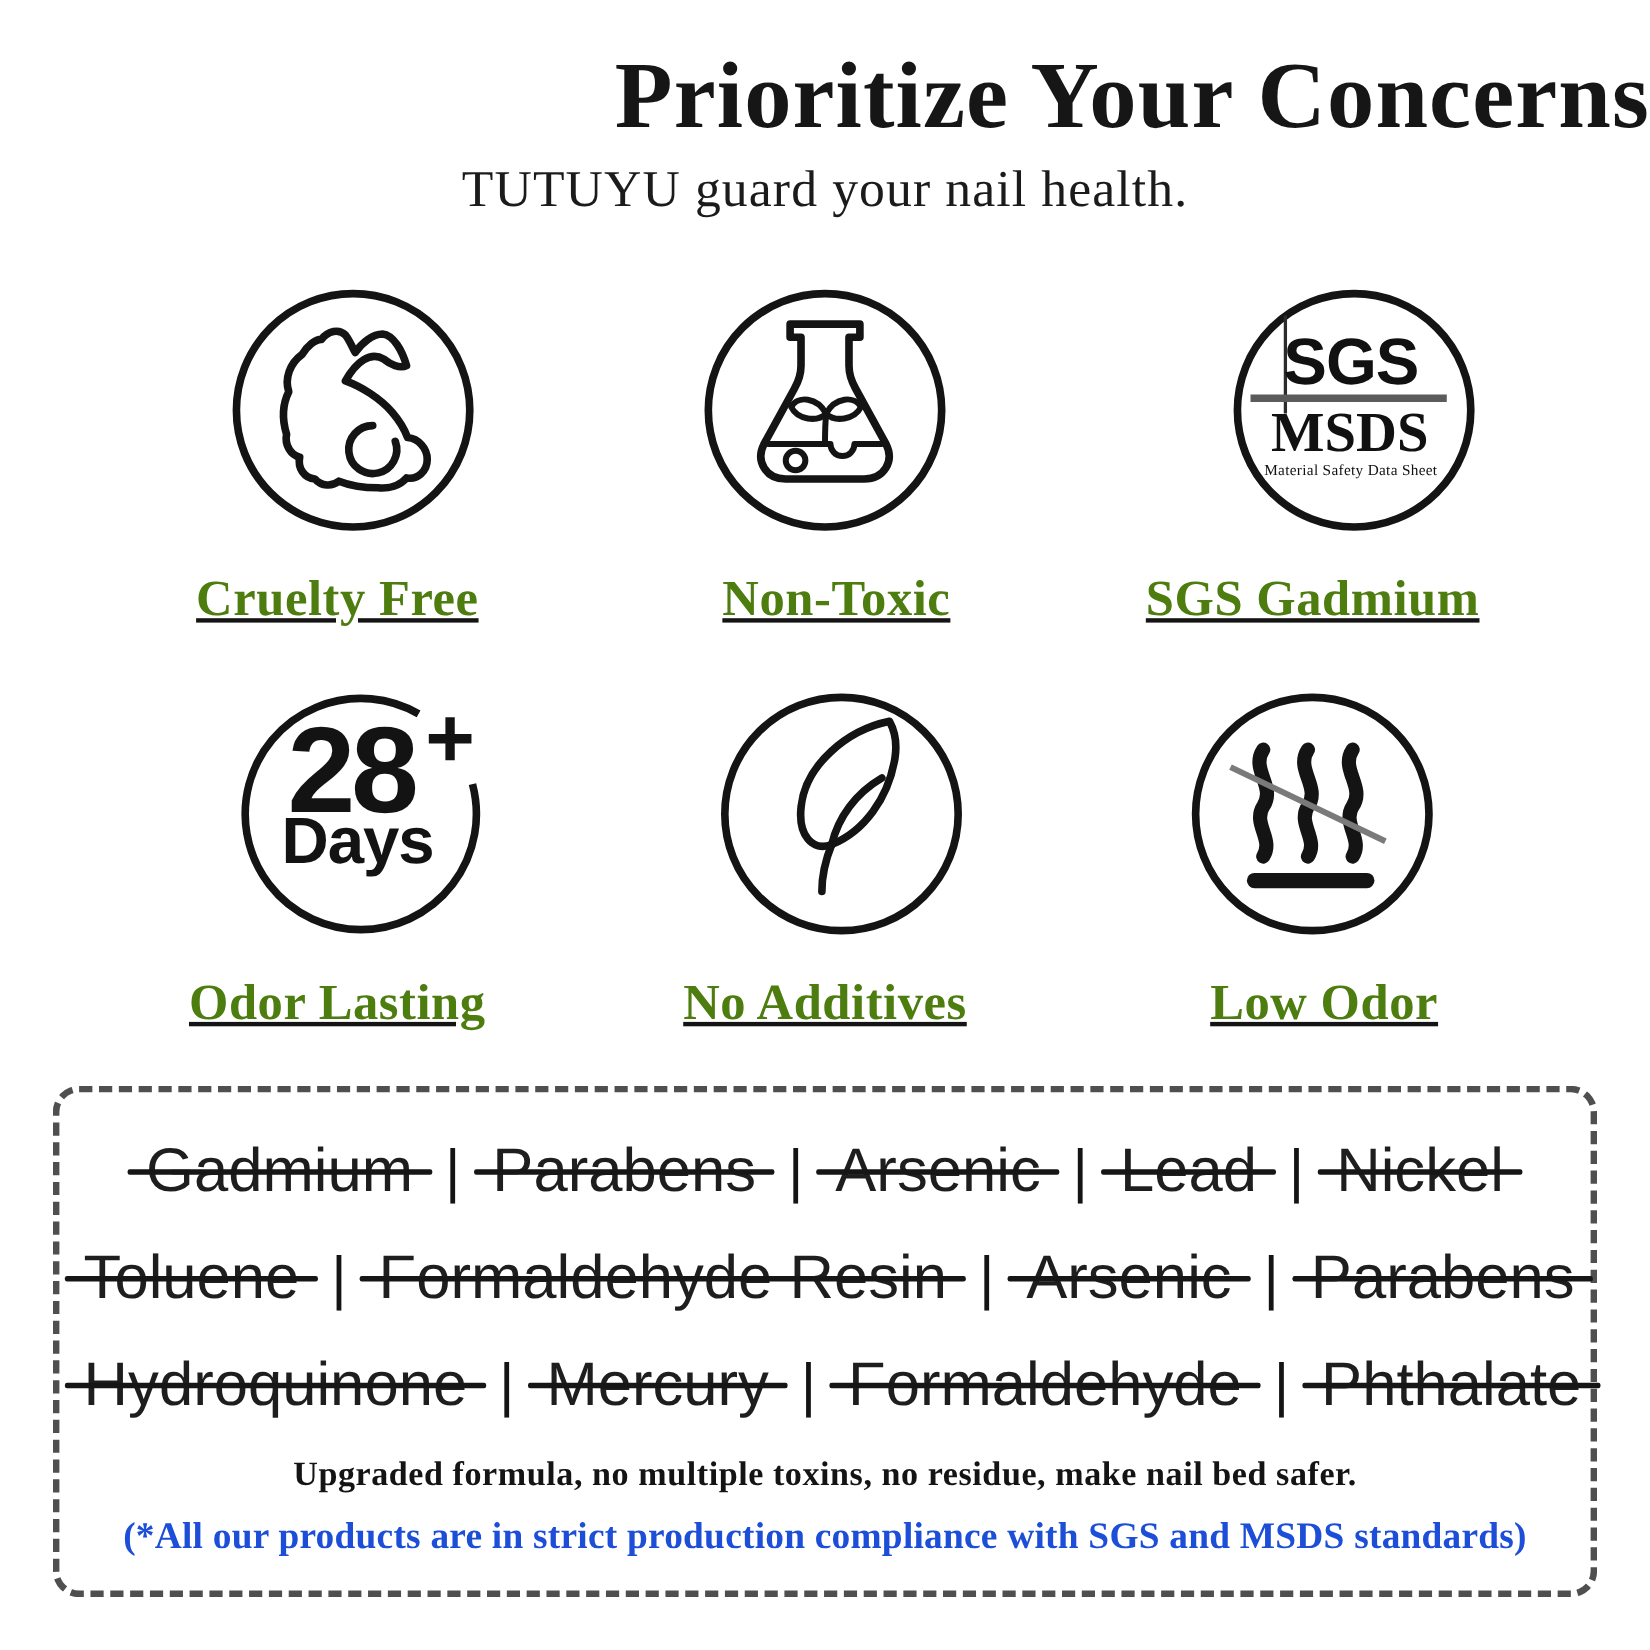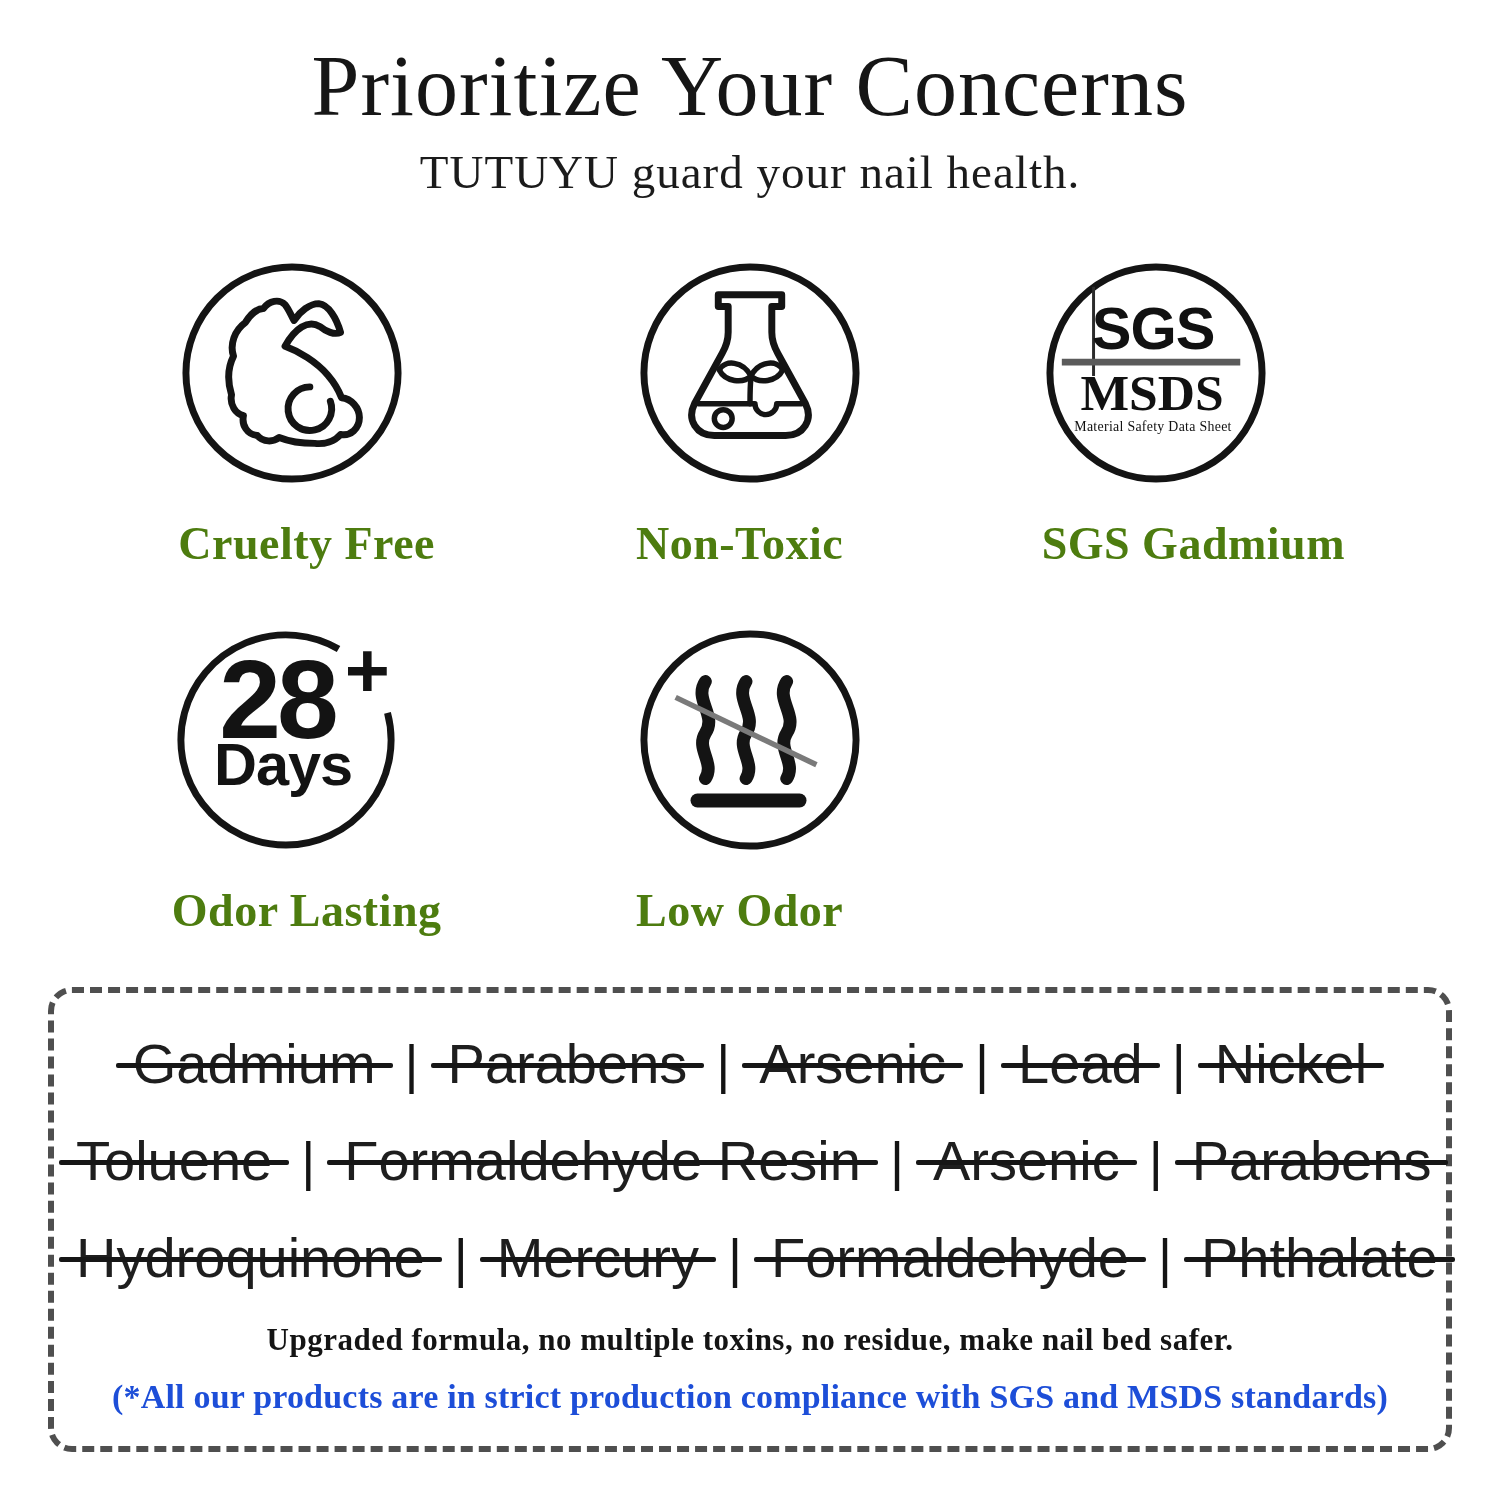--- a/index.html
+++ b/index.html
@@ -3,31 +3,31 @@
 <meta charset="utf-8">
 <style>
   html,body{margin:0;padding:0;}
   body{
     width:1500px;height:1500px;background:#ffffff;color:#141414;
     font-family:"Liberation Serif", serif;overflow:hidden;
   }
   
   .header{text-align:center;padding-top:40px;}
   .title{
-    font-size:86px;font-weight:400;line-height:1.08;letter-spacing:1px;color:#161616;
+    font-size:86px;font-weight:700;line-height:1.08;letter-spacing:1px;color:#161616;text-align:right;
   }
   .subtitle{
     font-size:47px;font-weight:400;margin-top:12px;letter-spacing:1px;color:#1b1b1b;
   }
   
   .grid{
     width:1330px;margin:60px auto 0;display:grid;
     grid-template-columns:repeat(3,1fr);row-gap:56px;justify-items:center;
   }
-  .cell{display:flex;flex-direction:column;align-items:flex-start;}
+  .cell{display:flex;flex-direction:column;align-items:flex-end;text-decoration:underline;}
   .badge{width:228px;height:228px;display:block;}
   .ring{fill:none;stroke:#141414;stroke-width:7;}
   .ln{fill:none;stroke:#141414;stroke-width:7;stroke-linecap:round;stroke-linejoin:round;}
   .ln-thin{fill:none;stroke:#141414;stroke-width:5.5;stroke-linecap:round;stroke-linejoin:round;}
   .steam{fill:none;stroke:#141414;stroke-width:13;stroke-linecap:round;}
   .steam-bar{fill:none;stroke:#141414;stroke-width:14;stroke-linecap:round;}
   .slash{fill:none;stroke:#7a7a7a;stroke-width:5.5;}
   .sgs-vline{stroke:#2b2b2b;stroke-width:3;}
   .sgs-hline{stroke:#5b5b5b;stroke-width:7;}
   .t-sgs{font:700 60px "Liberation Sans",sans-serif;fill:#111;letter-spacing:-1px;}
@@ -127,20 +127,33 @@
   <div class="cell">
     <svg class="badge" viewBox="0 0 230 230">
       <path class="ring" d="M 217.4 87.6 A 106 106 0 1 1 168 23.2"></path>
       <text class="t-28" x="106" y="113" text-anchor="middle">28</text>
       <text class="t-plus" x="197" y="72" text-anchor="middle">+</text>
       <text class="t-days" x="112" y="160" text-anchor="middle">Days</text>
     </svg>
     <div class="label">Odor Lasting</div>
   </div>
 
+  <div class="cell">
+    <svg class="badge" viewBox="0 0 230 230">
+      <circle class="ring" cx="115" cy="115" r="107"></circle>
+      <path class="ln" d="M 159 30
+        C 120 38 82 70 78 108
+        C 75 134 88 150 106 143
+        C 136 131 158 100 164 64
+        C 166 51 164 39 159 30 Z"></path>
+      <path class="ln" d="M 106 143 C 112 118 128 96 152 82"></path>
+      <path class="ln" d="M 106 143 C 100 158 97 170 97 186"></path>
+    </svg>
+    <div class="label">No Additives</div>
+  </div>
 
   <div class="cell">
     <svg class="badge" viewBox="0 0 230 230">
       <circle class="ring" cx="115" cy="115" r="107"></circle>
       <path class="steam" d="M 70 56 C 58 74 82 90 70 108 C 60 124 80 138 70 154"></path>
       <path class="steam" d="M 111 56 C 99 74 123 90 111 108 C 101 124 121 138 111 154"></path>
       <path class="steam" d="M 152 56 C 140 74 164 90 152 108 C 142 124 162 138 152 154"></path>
       <path class="steam-bar" d="M 62 176 L 165 176"></path>
       <path class="slash" d="M 40 72 L 182 140"></path>
     </svg>

